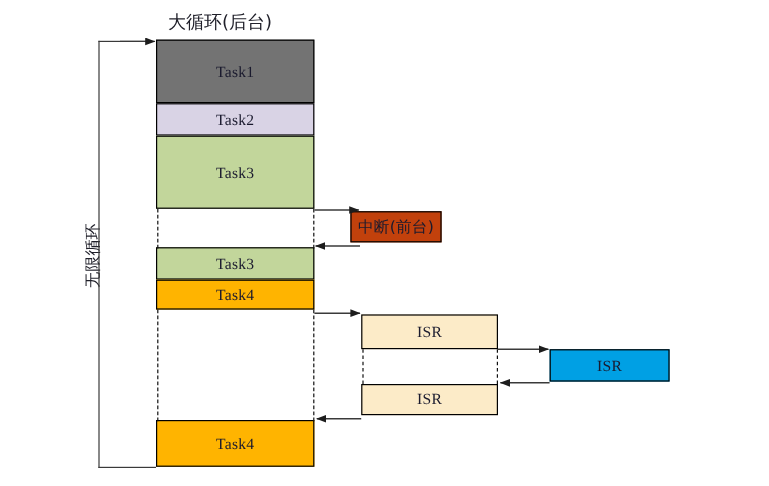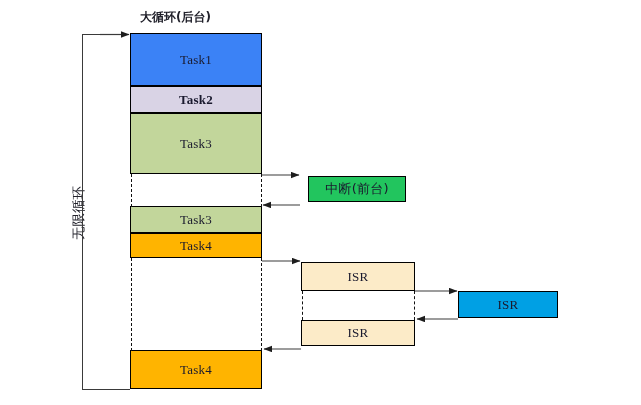--- a/index.html
+++ b/index.html
@@ -27,25 +27,24 @@
     font-size: 13px;
     color: #1a1a2e;
     letter-spacing: 0.2px;
     white-space: nowrap;
   }
 
   
   .label {
     position: absolute;
     font-family: "DejaVu Sans", "Liberation Sans", sans-serif;
-    font-size: 12px;
+    font-size: 15px;
     color: #20202a;
     white-space: nowrap;
     line-height: 1;
-    font-weight: bold;
   }
 
   .cjk-box {
     font-family: "DejaVu Sans", "Liberation Sans", sans-serif;
     font-size: 13px;
   }
 
   
   .vlabel {
     position: absolute;
@@ -89,39 +88,39 @@
 
   <div class="label" style="left:140px; top:11px;">大循环(后台)</div>
 
 
   <div class="vlabel" style="left:72px; top:240px;">无限循环</div>
 
   <div class="vline" style="left:82px; top:34px; height:356px;"></div>
   <div class="hline" style="left:82px; top:34px; width:44px;"></div>
   <div class="hline" style="left:82px; top:389px; width:48px;"></div>
 
-  <div class="box" style="left:130px; top:33px; width:132px; height:53px; background:#3b82f6;">Task1</div>
+  <div class="box" style="left:130px; top:33px; width:132px; height:53px; background:#737373;">Task1</div>
 
-  <div class="box" style="left:130px; top:86px; width:132px; height:27px; background:#d9d3e5;font-weight:bold;">Task2</div>
+  <div class="box" style="left:130px; top:86px; width:132px; height:27px; background:#d9d3e5;">Task2</div>
 
   <div class="box" style="left:130px; top:113px; width:132px; height:61px; background:#c2d69b;">Task3</div>
 
   <div class="box" style="left:130px; top:206px; width:132px; height:27px; background:#c2d69b;">Task3</div>
 
   <div class="box" style="left:130px; top:233px; width:132px; height:25px; background:#ffb400;">Task4</div>
 
   <div class="box" style="left:130px; top:350px; width:132px; height:39px; background:#ffb400;">Task4</div>
 
   <div class="dash" style="left:131px; top:174px; height:33px;"></div>
   <div class="dash" style="left:261px; top:174px; height:33px;"></div>
 
   <div class="dash" style="left:131px; top:258px; height:93px;"></div>
   <div class="dash" style="left:261px; top:258px; height:93px;"></div>
 
-  <div class="box cjk-box" style="left:308px; top:176px; width:98px; height:26px; background:#22c55e;">中断(前台)</div>
+  <div class="box cjk-box" style="left:292px; top:176px; width:76px; height:26px; background:#c2410c;">中断(前台)</div>
 
   <div class="box" style="left:301px; top:262px; width:114px; height:29px; background:#fcebc8;">ISR</div>
 
   <div class="box" style="left:301px; top:320px; width:114px; height:26px; background:#fcebc8;">ISR</div>
 
   <div class="dash" style="left:302px; top:291px; height:29px;"></div>
   <div class="dash" style="left:414px; top:291px; height:29px;"></div>
 
   <div class="box" style="left:458px; top:291px; width:100px; height:27px; background:#00a0e4;">ISR</div>
 

